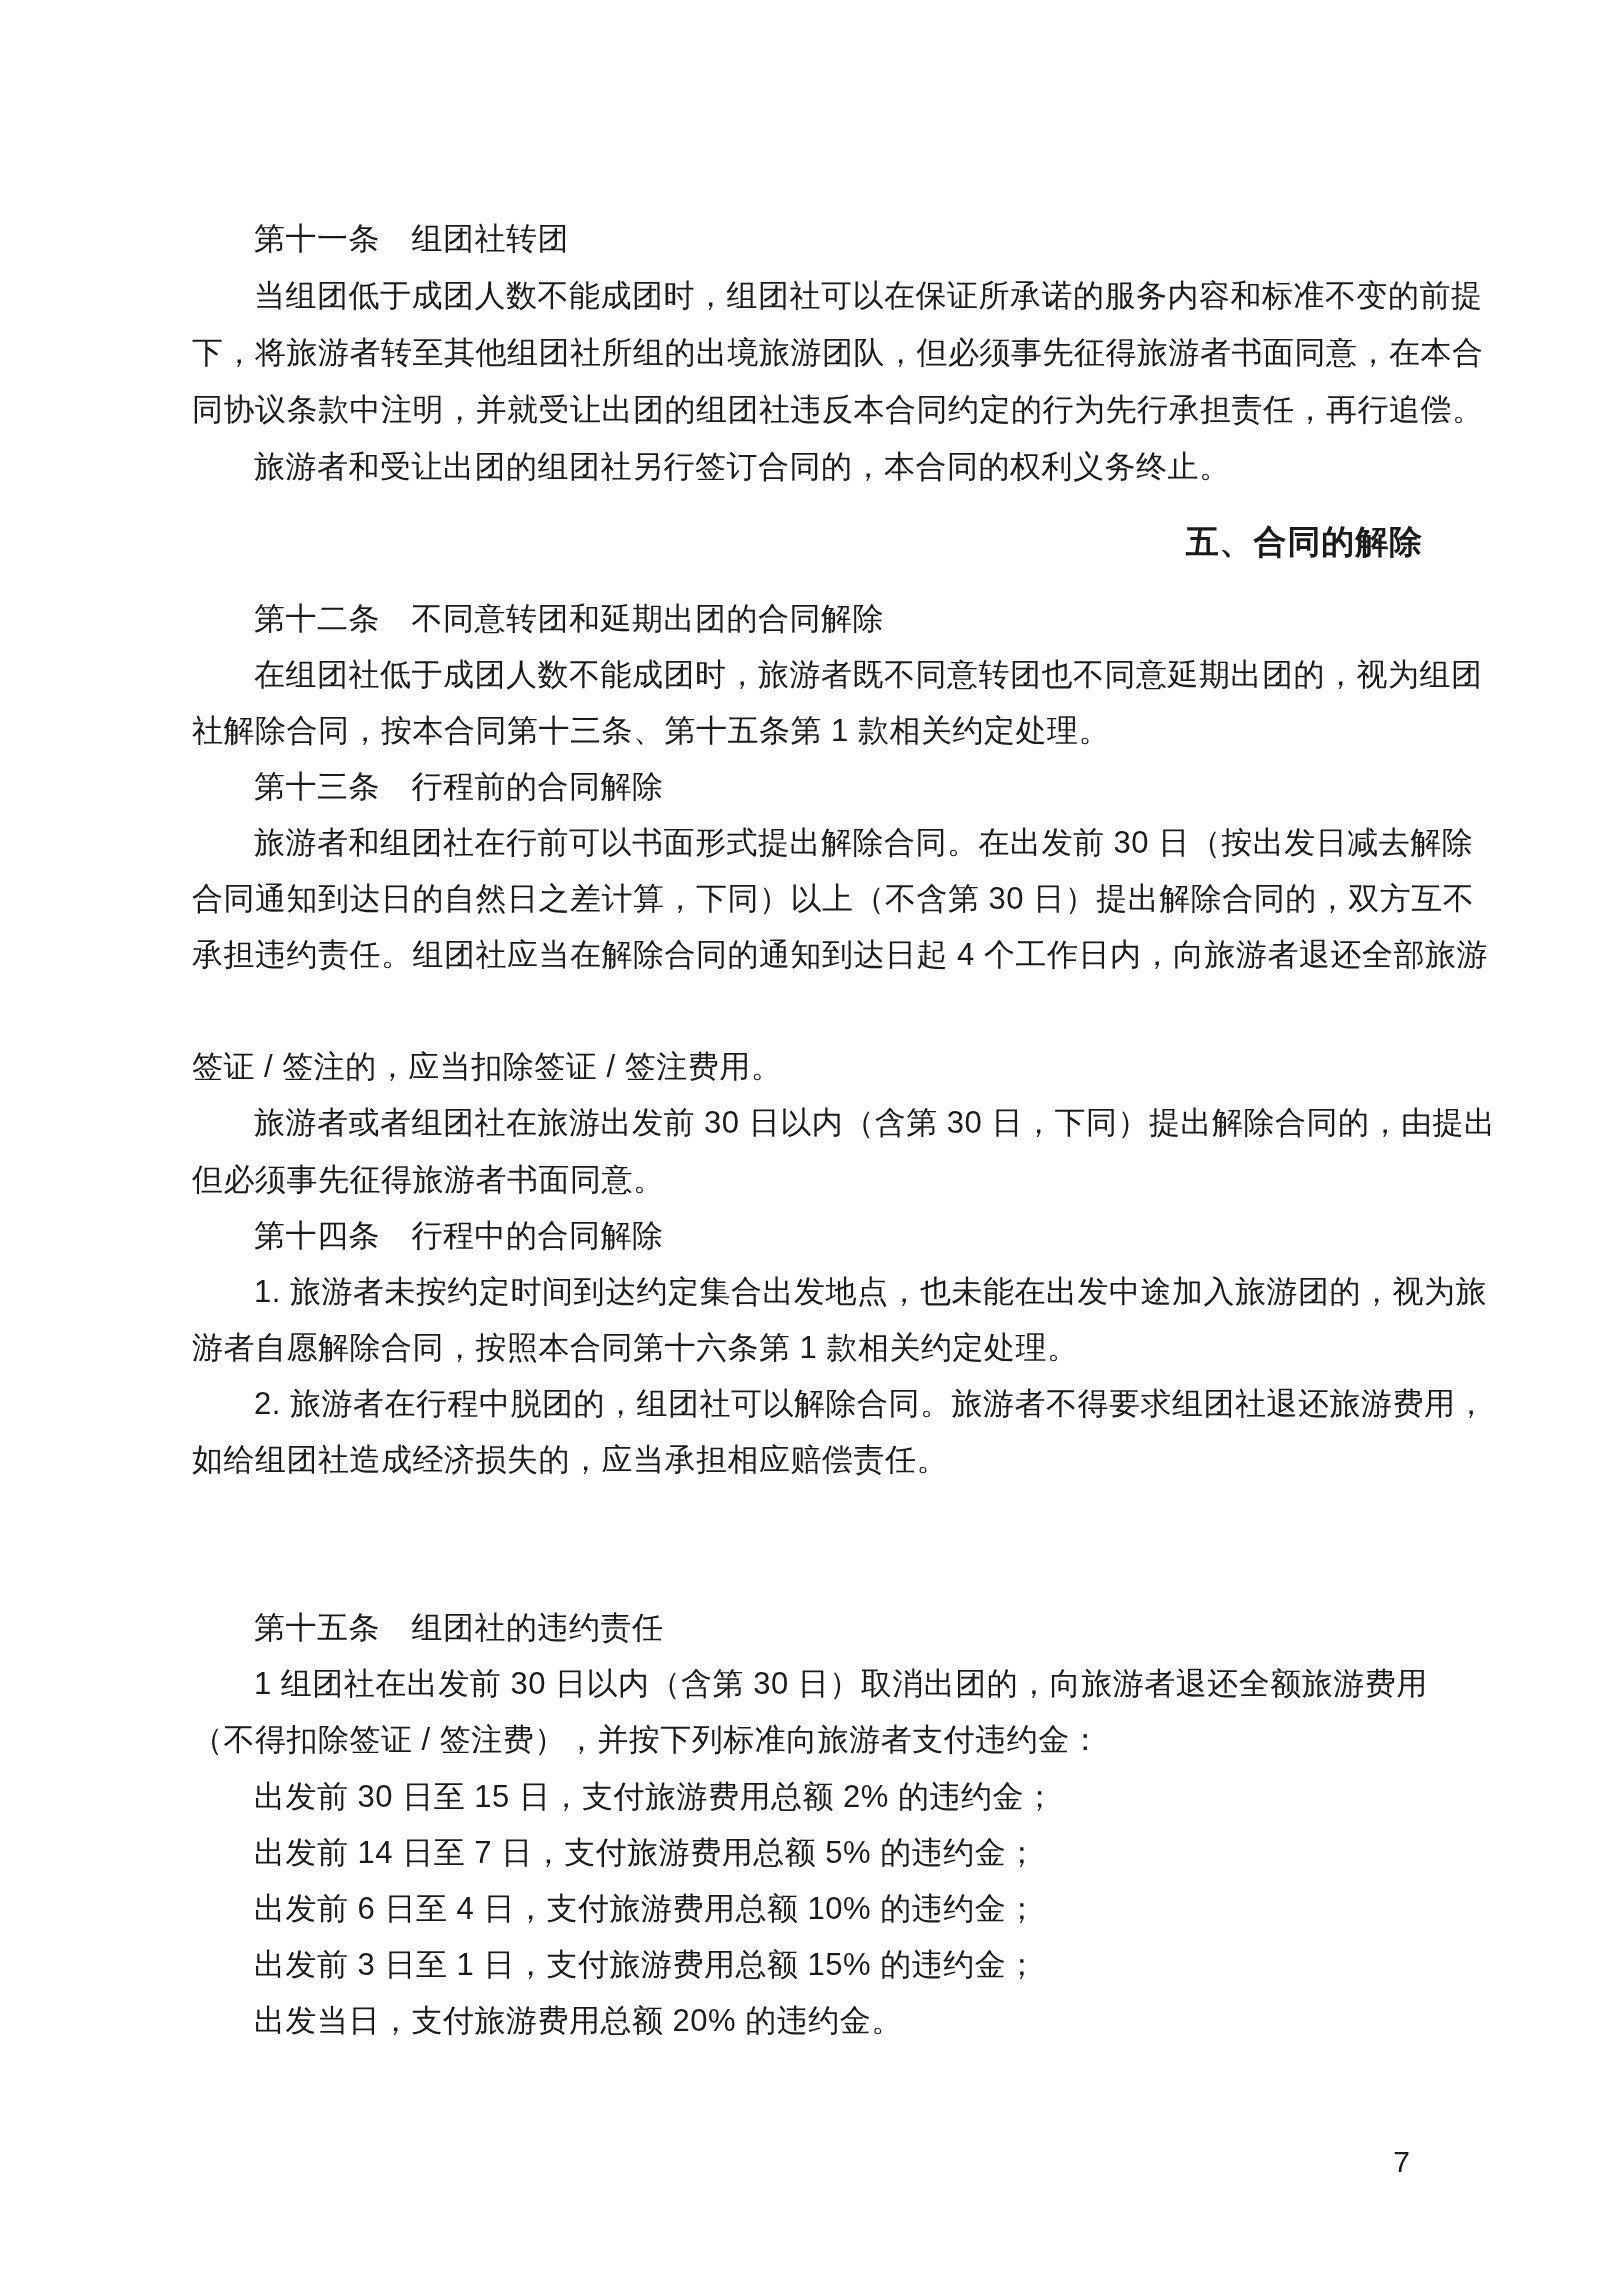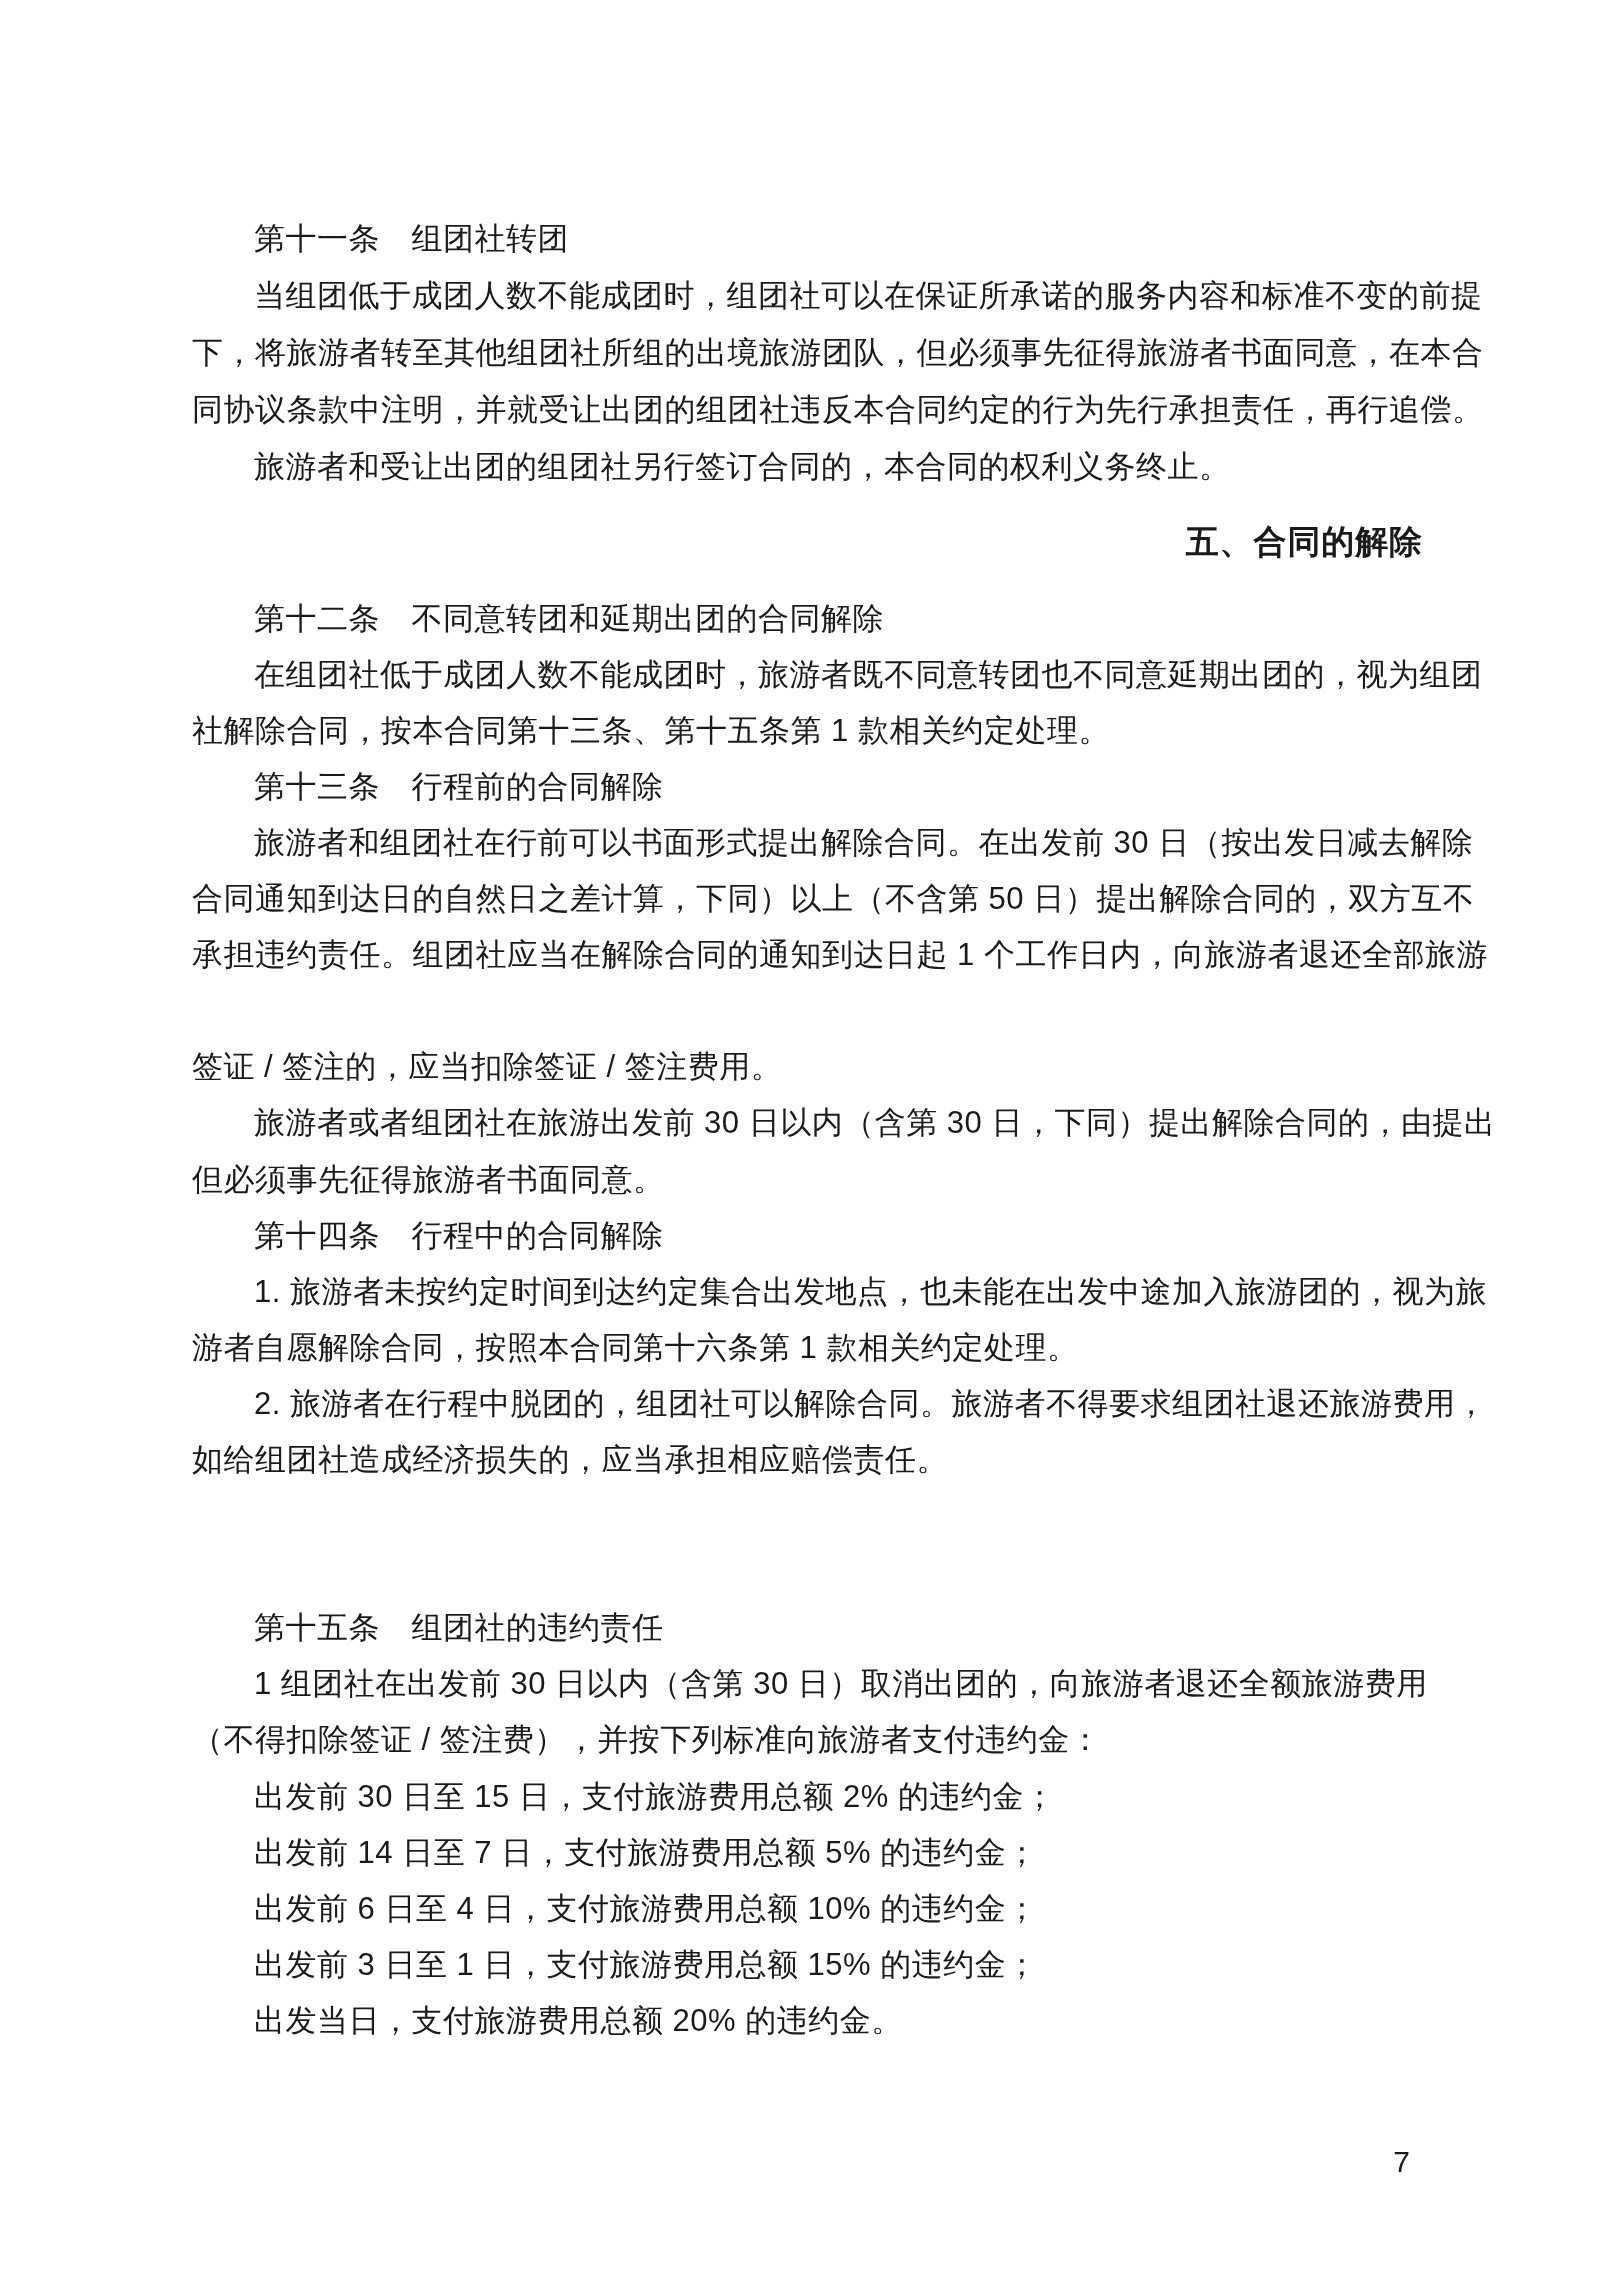--- a/index.html
+++ b/index.html
@@ -57,22 +57,22 @@
   <div class="line indent" style="top:439px">旅游者和受让出团的组团社另行签订合同的，本合同的权利义务终止。</div>
 
   <div class="section-heading" style="top:510px">五、合同的解除</div>
 
   <div class="line indent" style="top:591px">第十二条　不同意转团和延期出团的合同解除</div>
   <div class="line indent" style="top:647px">在组团社低于成团人数不能成团时，旅游者既不同意转团也不同意延期出团的，视为组团</div>
   <div class="line" style="top:703px">社解除合同，按本合同第十三条、第十五条第 1 款相关约定处理。</div>
 
   <div class="line indent" style="top:759px">第十三条　行程前的合同解除</div>
   <div class="line indent" style="top:815px">旅游者和组团社在行前可以书面形式提出解除合同。在出发前 30 日（按出发日减去解除</div>
-  <div class="line" style="top:871px">合同通知到达日的自然日之差计算，下同）以上（不含第 50 日）提出解除合同的，双方互不</div>
-  <div class="line" style="top:927px">承担违约责任。组团社应当在解除合同的通知到达日起 1 个工作日内，向旅游者退还全部旅游</div>
+  <div class="line" style="top:871px">合同通知到达日的自然日之差计算，下同）以上（不含第 30 日）提出解除合同的，双方互不</div>
+  <div class="line" style="top:927px">承担违约责任。组团社应当在解除合同的通知到达日起 4 个工作日内，向旅游者退还全部旅游</div>
   <div class="line" style="top:1039px">签证 / 签注的，应当扣除签证 / 签注费用。</div>
   <div class="line indent" style="top:1095px">旅游者或者组团社在旅游出发前 30 日以内（含第 30 日，下同）提出解除合同的，由提出</div>
   <div class="line" style="top:1152px">但必须事先征得旅游者书面同意。</div>
 
   <div class="line indent" style="top:1208px">第十四条　行程中的合同解除</div>
   <div class="line indent" style="top:1264px">1. 旅游者未按约定时间到达约定集合出发地点，也未能在出发中途加入旅游团的，视为旅</div>
   <div class="line" style="top:1320px">游者自愿解除合同，按照本合同第十六条第 1 款相关约定处理。</div>
   <div class="line indent" style="top:1376px">2. 旅游者在行程中脱团的，组团社可以解除合同。旅游者不得要求组团社退还旅游费用，</div>
   <div class="line" style="top:1432px">如给组团社造成经济损失的，应当承担相应赔偿责任。</div>
 

